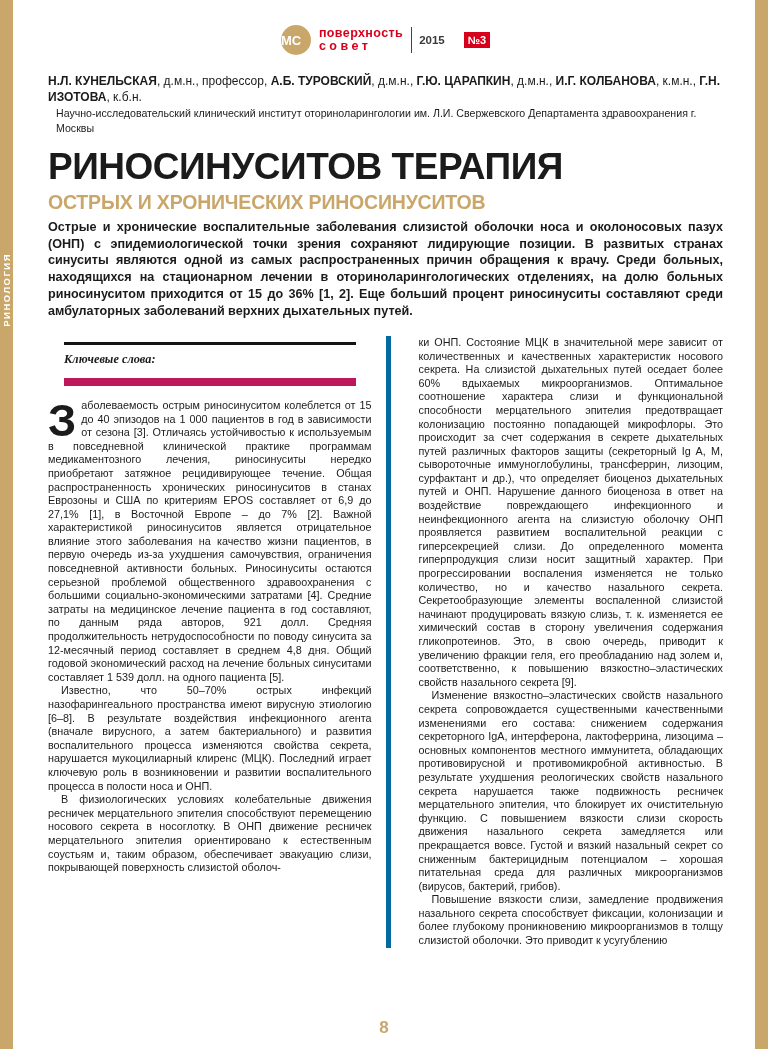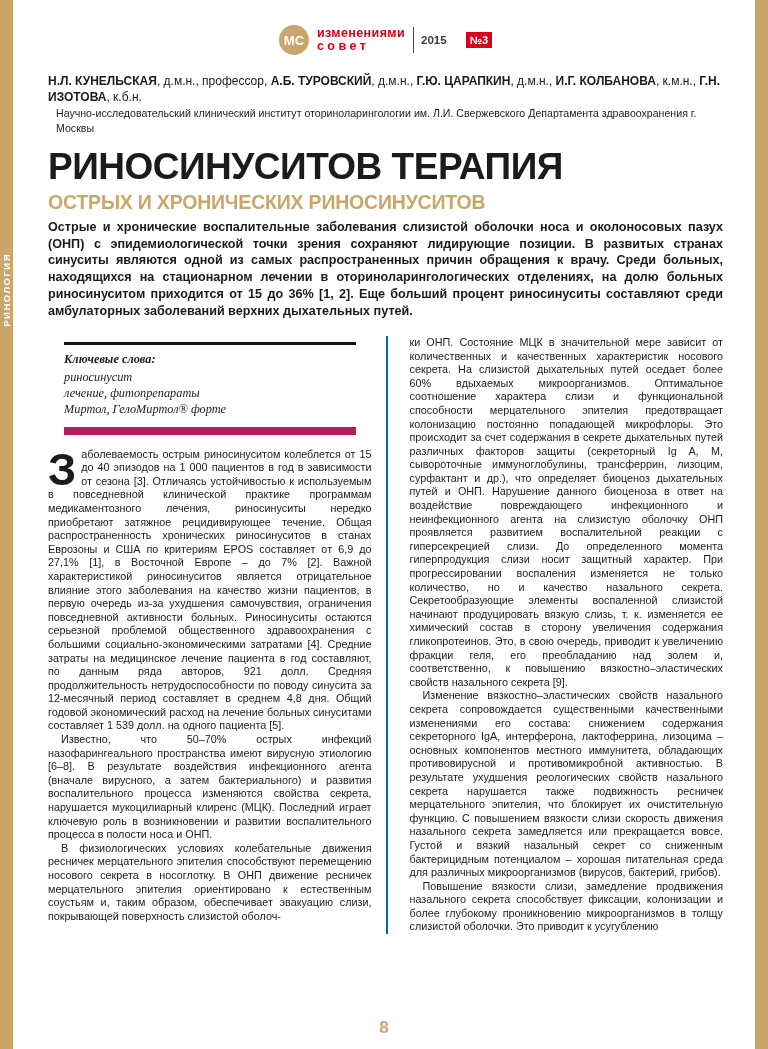--- a/index.html
+++ b/index.html
@@ -11,38 +11,38 @@
   .side-bar.right{right:0;}
   .vertical-label{
     position:absolute;top:253px;left:1px;
     writing-mode:vertical-rl;transform:rotate(180deg);
     color:#fff;font-size:9.5px;font-weight:bold;letter-spacing:1.5px;white-space:nowrap;
   }
   .content{position:absolute;left:48px;right:45px;top:0;}
   
   .logo-row{display:flex;justify-content:center;align-items:center;gap:8px;padding-top:25px;}
   .logo-circle{width:30px;height:30px;border-radius:50%;background:var(--accent);color:#fff;
-    font-weight:bold;font-size:13px;display:flex;align-items:center;justify-content:center;flex:0 0 auto;}
+    font-weight:bold;font-size:13px;display:flex;align-items:center;justify-content:flex-start;flex:0 0 auto;}
   .logo-text{line-height:1.05;text-align:left;}
   .jname1{color:var(--red);font-weight:bold;font-size:12.5px;letter-spacing:.4px;}
   .jname2{color:var(--red);font-weight:bold;font-size:12.5px;letter-spacing:3.5px;}
   .issue-badge{display:flex;align-items:center;gap:19px;border-left:1.5px solid var(--red);padding-left:7px;height:26px;}
   .issue-year{font-weight:bold;font-size:11.5px;color:#3a3a3a;}
   .issue-no{background:var(--red);color:#fff;font-weight:bold;font-size:11px;padding:2px 4px;}
   .authors{margin:18px 0 0;font-size:12px;line-height:1.35;}
   .authors .bold{font-weight:bold;}
   .affiliation{margin:1px 8px 0;font-size:10.6px;line-height:1.35;}
   .title{margin:13px 0 0;font-size:37px;line-height:1.02;font-weight:bold;letter-spacing:-.5px;}
   .subtitle{margin:5px 0 0;font-size:19.5px;font-weight:bold;color:var(--accent);letter-spacing:-.2px;}
   .abstract{margin:5px 0 0;font-weight:bold;font-size:12.6px;line-height:1.34;text-align:justify;}
   
   .columns{display:flex;margin-top:16px;align-items:stretch;}
   .col{width:50%;box-sizing:border-box;}
   .left-col{padding-right:14px;}
-  .right-col{padding-left:22px;border-left:2px solid #0369a1;}
+  .right-col{padding-left:28px;border-left:5px solid #0369a1;}
   .keywords{border-top:3px solid #141414;border-bottom:8px solid #be185d;padding:7px 0 9px;margin:6px 16px 13px;font-family:Liberation Serif, serif;}
   .kw-title{margin:0 0 2px;font-weight:bold;font-style:italic;font-size:12.3px;}
   .kw-lines{margin:0;font-style:italic;font-size:12.3px;line-height:1.32;}
   .body-p{margin:0;font-size:10.8px;line-height:1.26;text-align:justify;hyphens:auto;}
   .body-p.indent{text-indent:13px;}
   .dropcap{float:left;font-size:45px;line-height:.8;font-weight:bold;padding:4px 5px 0 0;}
   .page-number{position:absolute;left:0;right:0;bottom:11px;text-align:center;
     color:var(--accent);font-weight:bold;font-size:17px;}
 </style>
 </head>
@@ -54,21 +54,21 @@
   </div>
   <div class="side-bar right"></div>
 
   <div class="content">
     <header>
       <div class="logo-row">
         <div class="logo-circle">
           <span>МС</span>
         </div>
         <div class="logo-text">
-          <div class="jname1">изменениями</div>
+          <div class="jname1">поверхность</div>
           <div class="jname2">совет</div>
         </div>
         <div class="issue-badge">
           <span class="issue-year">2015</span>
           <span class="issue-no">№3</span>
         </div>
       </div>
 
       <p class="authors"><span class="bold">Н.Л. КУНЕЛЬСКАЯ</span><span>, д.м.н., профессор, </span><span class="bold">А.Б. ТУРОВСКИЙ</span><span>, д.м.н., </span><span class="bold">Г.Ю. ЦАРАПКИН</span><span>, д.м.н., </span><span class="bold">И.Г. КОЛБАНОВА</span><span>, к.м.н., </span><span class="bold">Г.Н. ИЗОТОВА</span><span>, к.б.н.</span></p>
       <p class="affiliation">Научно-исследовательский клинический институт оториноларингологии им. Л.И. Свержевского Департамента здравоохранения г. Москвы</p>
@@ -76,21 +76,20 @@
       <h1 class="title">РИНОСИНУСИТОВ ТЕРАПИЯ</h1>
       <h2 class="subtitle">ОСТРЫХ И ХРОНИЧЕСКИХ РИНОСИНУСИТОВ</h2>
 
       <p class="abstract">Острые и хронические воспалительные заболевания слизистой оболочки носа и околоносовых пазух (ОНП) с эпидемиологической точки зрения сохраняют лидирующие позиции. В развитых странах синуситы являются одной из самых распространенных причин обращения к врачу. Среди больных, находящихся на стационарном лечении в оториноларингологических отделениях, на долю больных риносинуситом приходится от 15 до 36% [1, 2]. Еще больший процент риносинуситы составляют среди амбулаторных заболеваний верхних дыхательных путей.</p>
     </header>
 
     <div class="columns">
       <div class="col left-col">
         <div class="keywords">
           <p class="kw-title">Ключевые слова:</p>
-          <p class="kw-lines" id="kw-lines">риносинусит<br>лечение, фитопрепараты<br>Миртол, ГелоМиртол® форте</p>
         </div>
         <div id="left-paragraphs">
             <p class="body-p"><span class="dropcap">З</span>аболеваемость острым риносинуситом колеблется от 15 до 40 эпизодов на 1 000 пациентов в год в зависимости от сезона [3]. Отличаясь устойчивостью к используемым в повседневной клинической практике программам медикаментозного лечения, риносинуситы нередко приобретают затяжное рецидивирующее течение. Общая распространенность хронических риносинуситов в станах Еврозоны и США по критериям EPOS составляет от 6,9 до 27,1% [1], в Восточной Европе – до 7% [2]. Важной характеристикой риносинуситов является отрицательное влияние этого заболевания на качество жизни пациентов, в первую очередь из-за ухудшения самочувствия, ограничения повседневной активности больных. Риносинуситы остаются серьезной проблемой общественного здравоохранения с большими социально-экономическими затратами [4]. Средние затраты на медицинское лечение пациента в год составляют, по данным ряда авторов, 921 долл. Средняя продолжительность нетрудоспособности по поводу синусита за 12-месячный период составляет в среднем 4,8 дня. Общий годовой экономический расход на лечение больных синуситами составляет 1 539 долл. на одного пациента [5].</p>
             <p class="body-p indent">Известно, что 50–70% острых инфекций назофарингеального пространства имеют вирусную этиологию [6–8]. В результате воздействия инфекционного агента (вначале вирусного, а затем бактериального) и развития воспалительного процесса изменяются свойства секрета, нарушается мукоцилиарный клиренс (МЦК). Последний играет ключевую роль в возникновении и развитии воспалительного процесса в полости носа и ОНП.</p>
             <p class="body-p indent">В физиологических условиях колебательные движения ресничек мерцательного эпителия способствуют перемещению носового секрета в носоглотку. В ОНП движение ресничек мерцательного эпителия ориентировано к естественным соустьям и, таким образом, обеспечивает эвакуацию слизи, покрывающей поверхность слизистой оболоч-</p>
           </div>
       </div>
       <div class="col right-col">
         <div id="right-paragraphs">
             <p class="body-p">ки ОНП. Состояние МЦК в значительной мере зависит от количественных и качественных характеристик носового секрета. На слизистой дыхательных путей оседает более 60% вдыхаемых микроорганизмов. Оптимальное соотношение характера слизи и функциональной способности мерцательного эпителия предотвращает колонизацию постоянно попадающей микрофлоры. Это происходит за счет содержания в секрете дыхательных путей различных факторов защиты (секреторный Ig A, M, сывороточные иммуноглобулины, трансферрин, лизоцим, сурфактант и др.), что определяет биоценоз дыхательных путей и ОНП. Нарушение данного биоценоза в ответ на воздействие повреждающего инфекционного и неинфекционного агента на слизистую оболочку ОНП проявляется развитием воспалительной реакции с гиперсекрецией слизи. До определенного момента гиперпродукция слизи носит защитный характер. При прогрессировании воспаления изменяется не только количество, но и качество назального секрета. Секретообразующие элементы воспаленной слизистой начинают продуцировать вязкую слизь, т. к. изменяется ее химический состав в сторону увеличения содержания гликопротеинов. Это, в свою очередь, приводит к увеличению фракции геля, его преобладанию над золем и, соответственно, к повышению вязкостно–эластических свойств назального секрета [9].</p>

